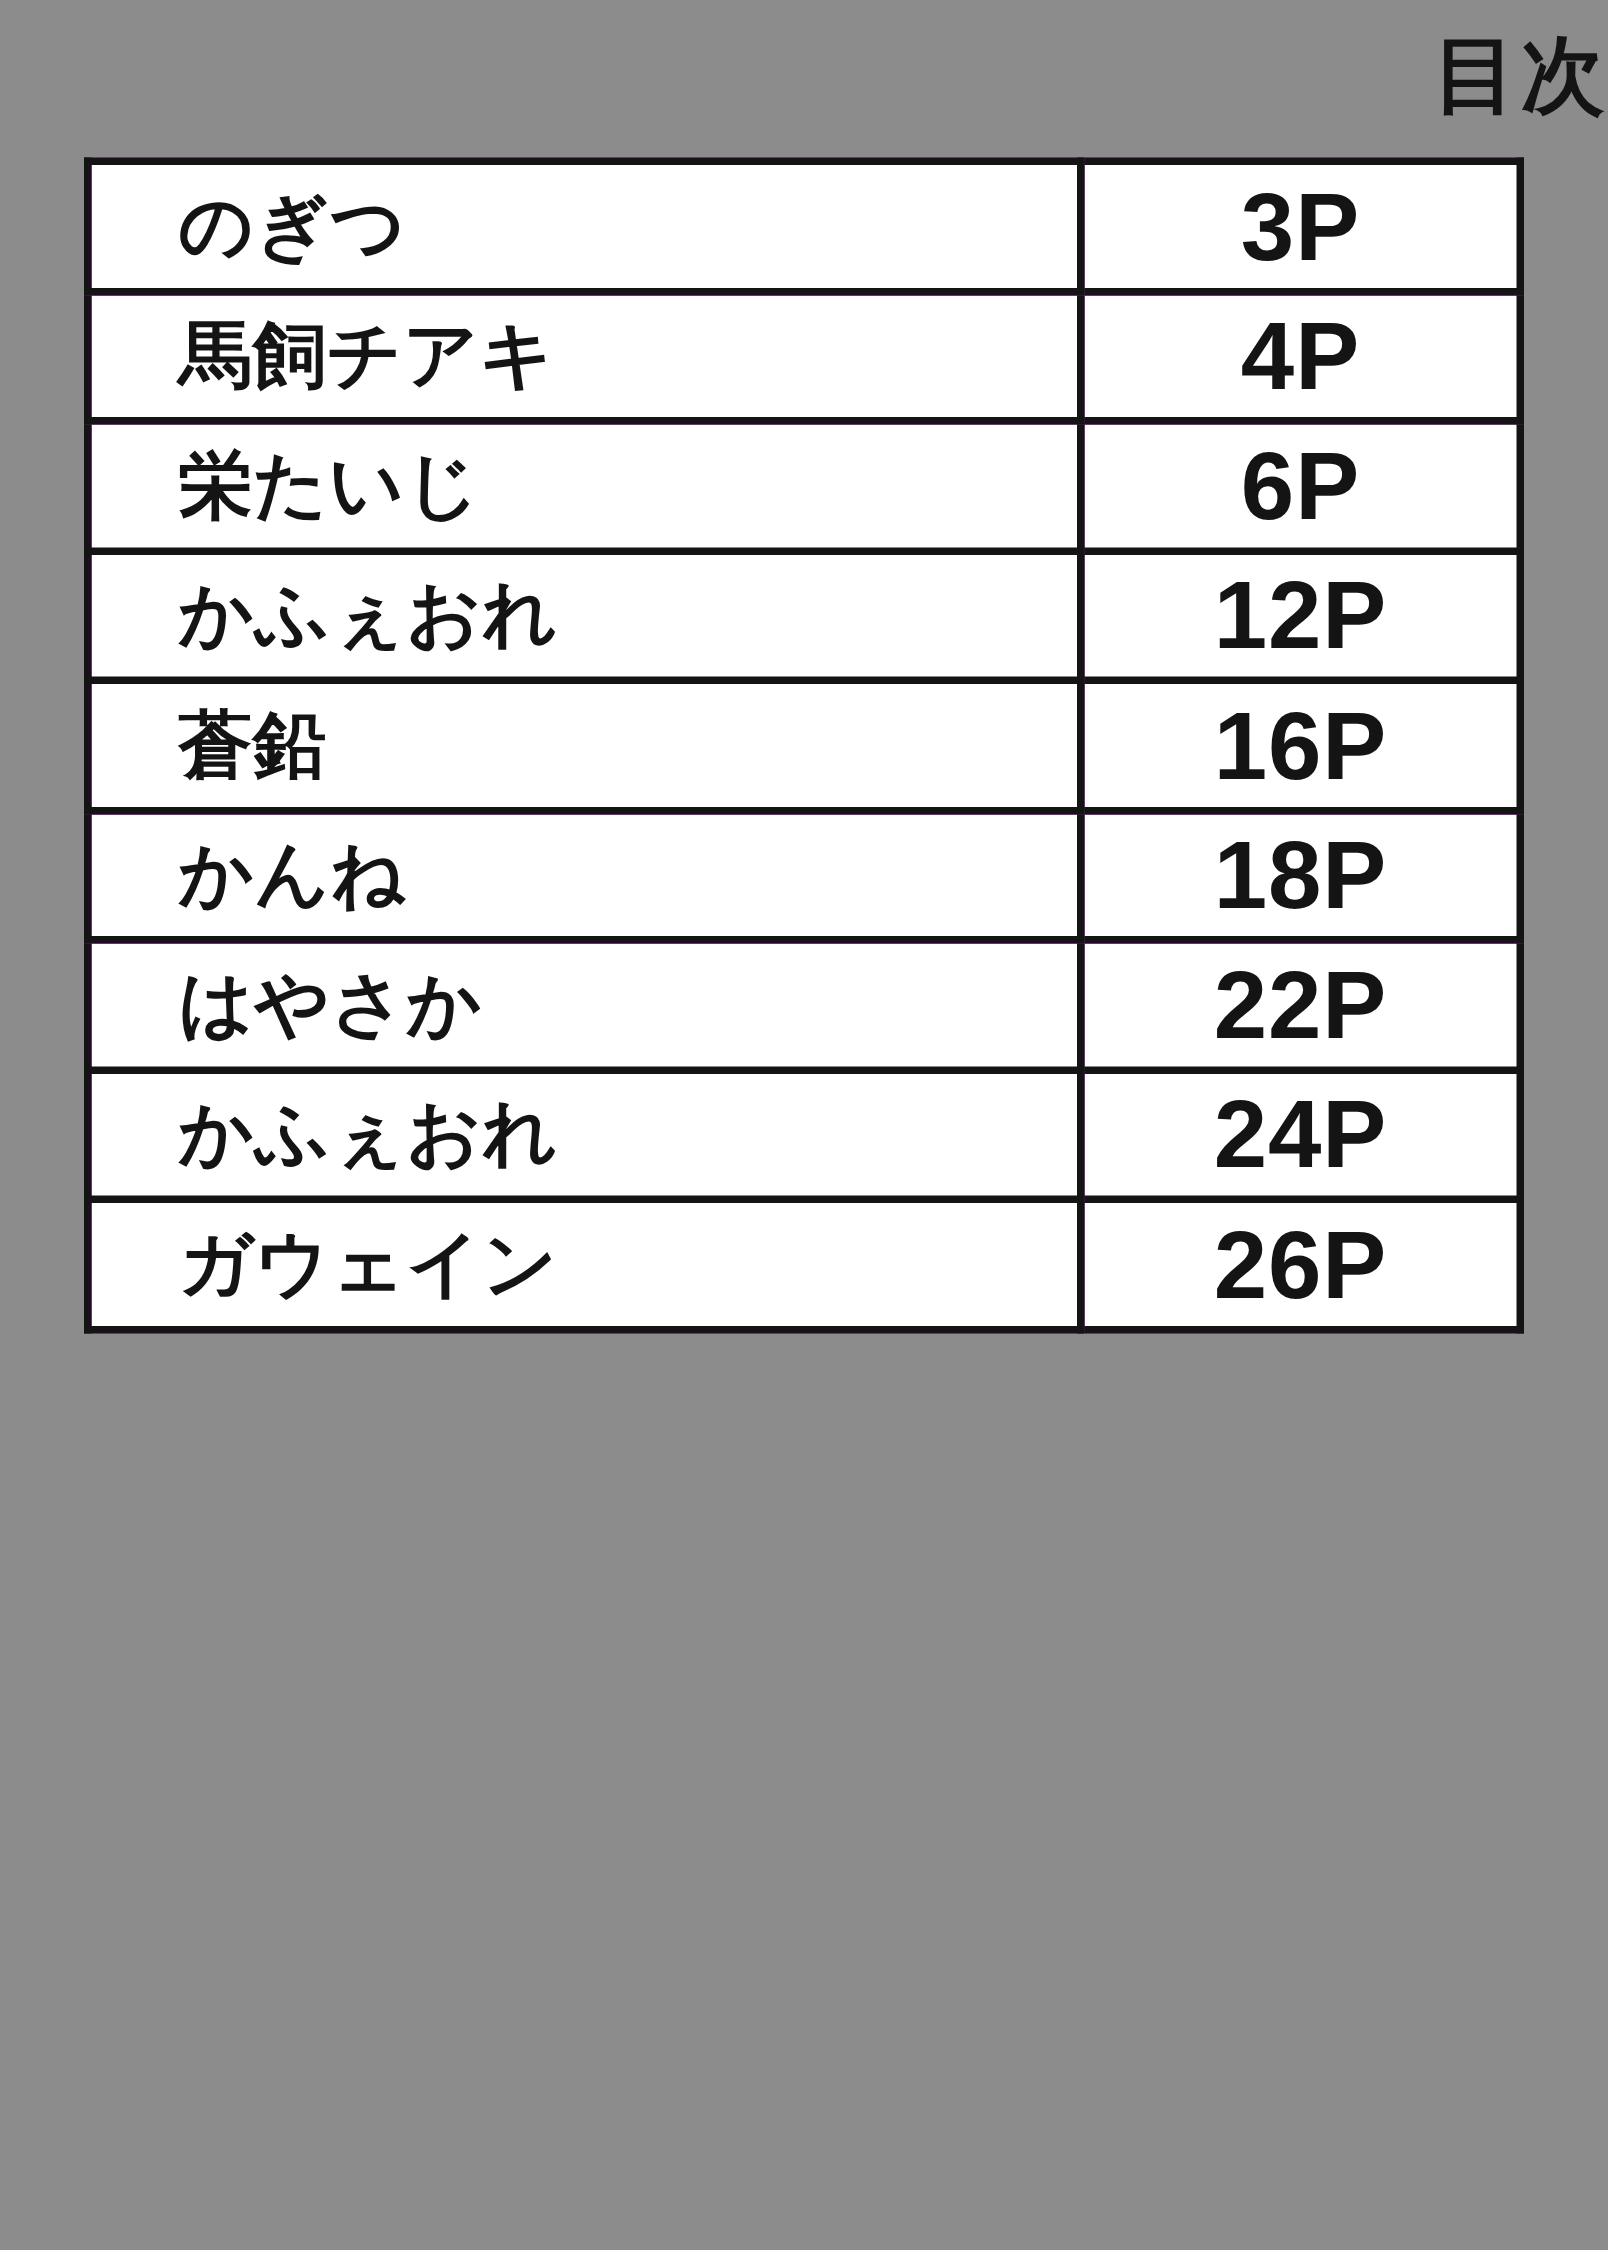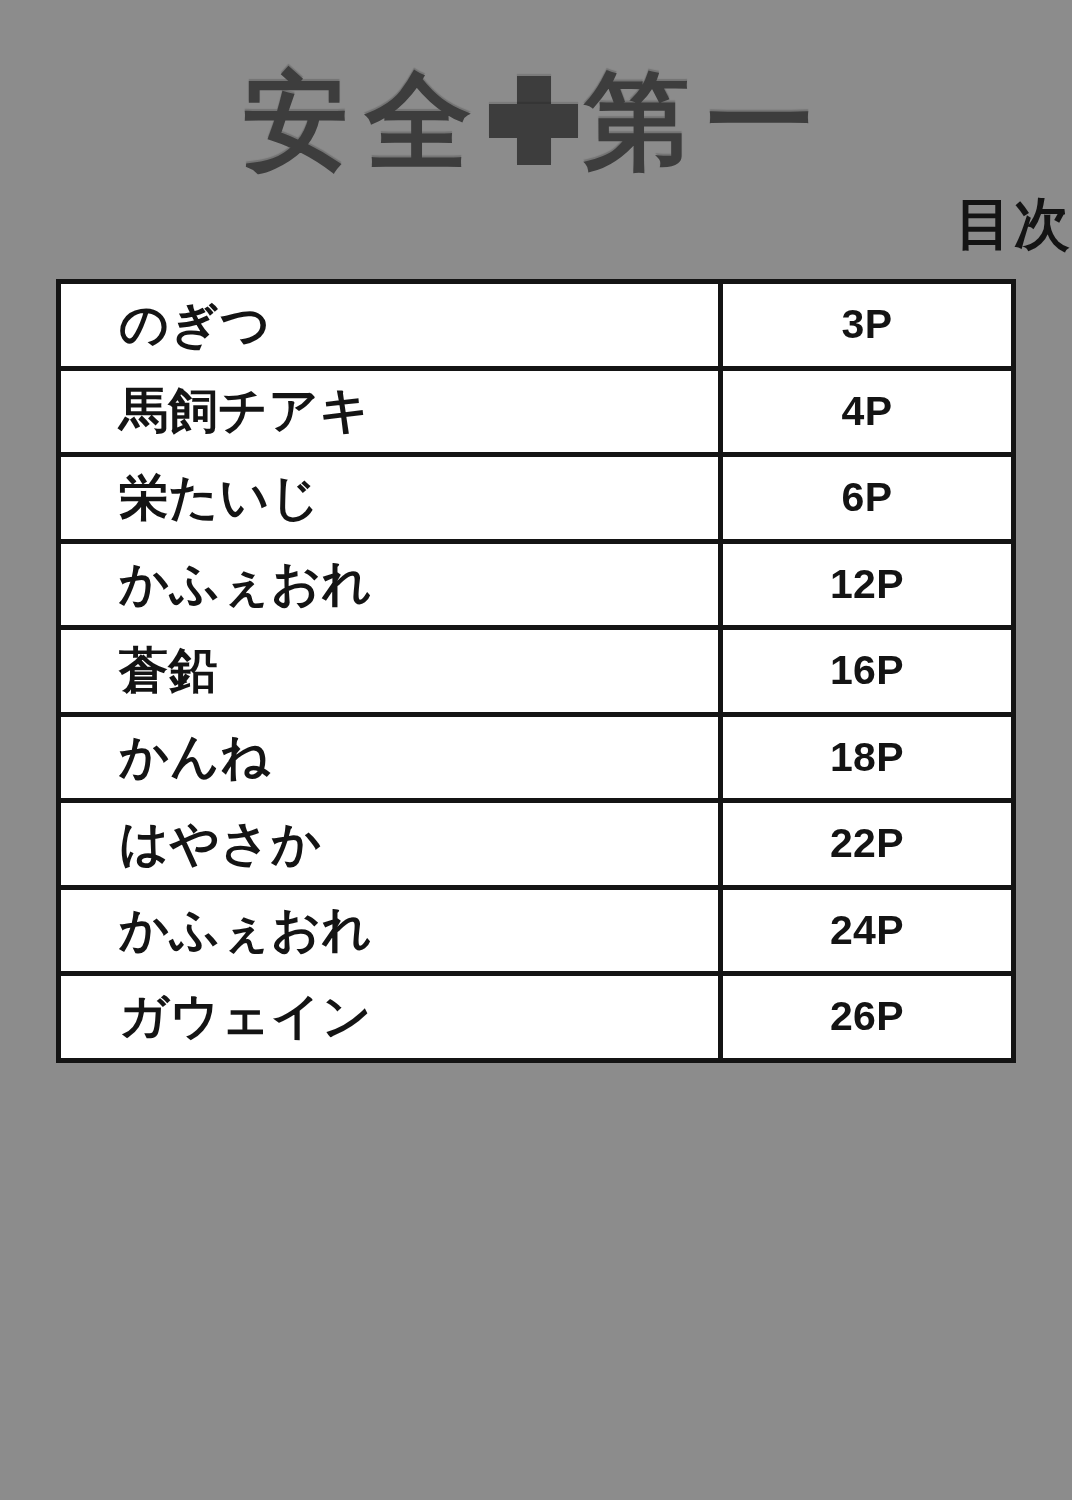--- a/index.html
+++ b/index.html
@@ -94,33 +94,30 @@
     width: 598px;
     padding-left: 58px;
     font-size: 49px;
     font-weight: 900;
     letter-spacing: 0.01em;
     white-space: nowrap;
   }
   td.cell-page {
     width: 286px;
     text-align: center;
-    font-size: 41px;
+    font-size: 64px;
     font-weight: 900;
     letter-spacing: 0.01em;
   }
 </style>
 </head>
 <body style="background: rgb(140, 140, 140);">
 
 <div class="page" style="--bg: #8c8c8c; --title: #3d3d3d; --ink: #141414;">
 
-  <h1 class="title">
-    <span class="tpart">安全</span><span class="cross"></span><span class="tpart">第一</span>
-  </h1>
 
   <h2 class="subtitle">目次</h2>
 
   <table class="toc">
     <tbody id="toc-body">
     <tr>
       <td class="cell-name">のぎつ</td>
       <td class="cell-page">3P</td>
     </tr>
 

